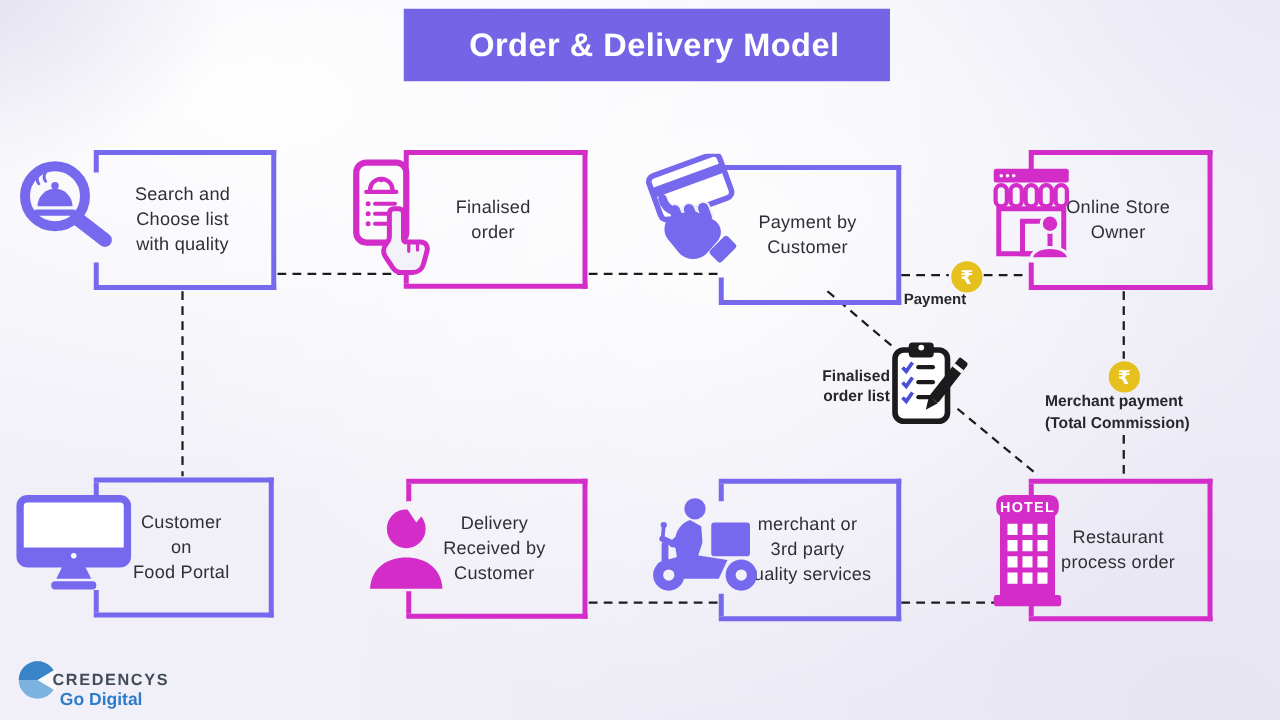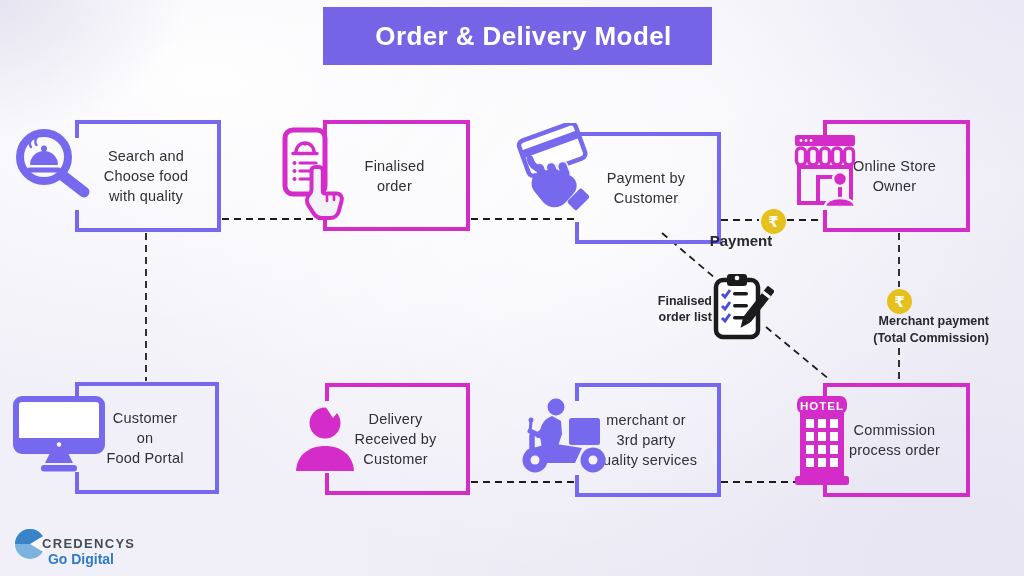--- a/index.html
+++ b/index.html
@@ -21,23 +21,23 @@
   .box.magenta{border-color:#d42cc8;}
   .stub{position:absolute;width:4px;left:0;}
   .stub.top{top:0;height:14px;}
   .stub.bot{bottom:0;height:18px;}
   .purple .stub{background:#7769ee;}
   .magenta .stub{background:#d42cc8;}
   .box-label{white-space:pre-line;text-align:center;font-size:14.5px;line-height:1.38;
     color:#2e3036;font-weight:500;letter-spacing:.2px;}
   .icon{position:absolute;}
   .side-label{position:absolute;white-space:pre-line;font-weight:bold;color:#26282e;}
-  #payment-label{left:691px;top:232px;width:100px;text-align:center;font-size:15px;}
+  #payment-label{left:723px;top:232px;width:100px;text-align:left;font-size:12px;}
   #order-list-label{left:612px;top:293px;width:100px;text-align:right;font-size:12.5px;line-height:1.3;}
-  #merchant-label{left:809px;top:313px;width:180px;text-align:right;font-size:12.5px;line-height:1.32;}
+  #merchant-label{left:836px;top:313px;width:180px;text-align:left;font-size:12.5px;line-height:1.32;}
   #logo{position:absolute;left:14px;top:527px;}
   #logo-name{position:absolute;left:42px;top:536px;font-size:13px;font-weight:bold;
     letter-spacing:1.3px;color:#424d57;}
   #logo-tagline{position:absolute;left:44px;top:551px;width:70px;text-align:right;
     font-size:14px;font-weight:bold;color:#2e7cc9;}
   svg{display:block;}
 </style>
 </head>
 <body>
 
@@ -60,21 +60,21 @@
       <line x1="899" y1="348" x2="899" y2="382"></line>
       <line x1="721" y1="482" x2="822" y2="482"></line>
       <line x1="471" y1="482" x2="574" y2="482"></line>
     </g>
   </svg>
 
   <div class="box purple" style="left:75px;top:120px;width:146px;height:112px">
     <span class="stub top"></span>
     <span class="stub bot"></span>
     <div class="box-label">Search and
-Choose food
+Choose list
 with quality</div>
   </div>
 
   <div class="box magenta" style="left:323px;top:120px;width:147px;height:111px">
     <span class="stub top"></span>
     <span class="stub bot"></span>
     <div class="box-label">Finalised
 order</div>
   </div>
 
@@ -112,21 +112,21 @@
     <span class="stub top"></span>
     <span class="stub bot"></span>
     <div class="box-label">merchant or
 3rd party
 quality services</div>
   </div>
 
   <div class="box magenta" style="left:823px;top:383px;width:147px;height:114px">
     <span class="stub top"></span>
     <span class="stub bot"></span>
-    <div class="box-label">Commission
+    <div class="box-label">Restaurant
 process order</div>
   </div>
 
   <div class="icon" style="left:16px;top:128px">
     <svg width="82" height="72" viewBox="0 0 82 72">
       <circle cx="28" cy="29" r="24" fill="none" stroke="#7769ee" stroke-width="8"></circle>
       <line x1="46" y1="47" x2="68" y2="64" stroke="#7769ee" stroke-width="11" stroke-linecap="round"></line>
       <path d="M14,37 a14,14 0 0,1 28,0 z" fill="#7769ee"></path>
       <circle cx="28" cy="20.5" r="3" fill="#7769ee"></circle>
       <rect x="11" y="39.5" width="34" height="5" rx="2.5" fill="#7769ee"></rect>

